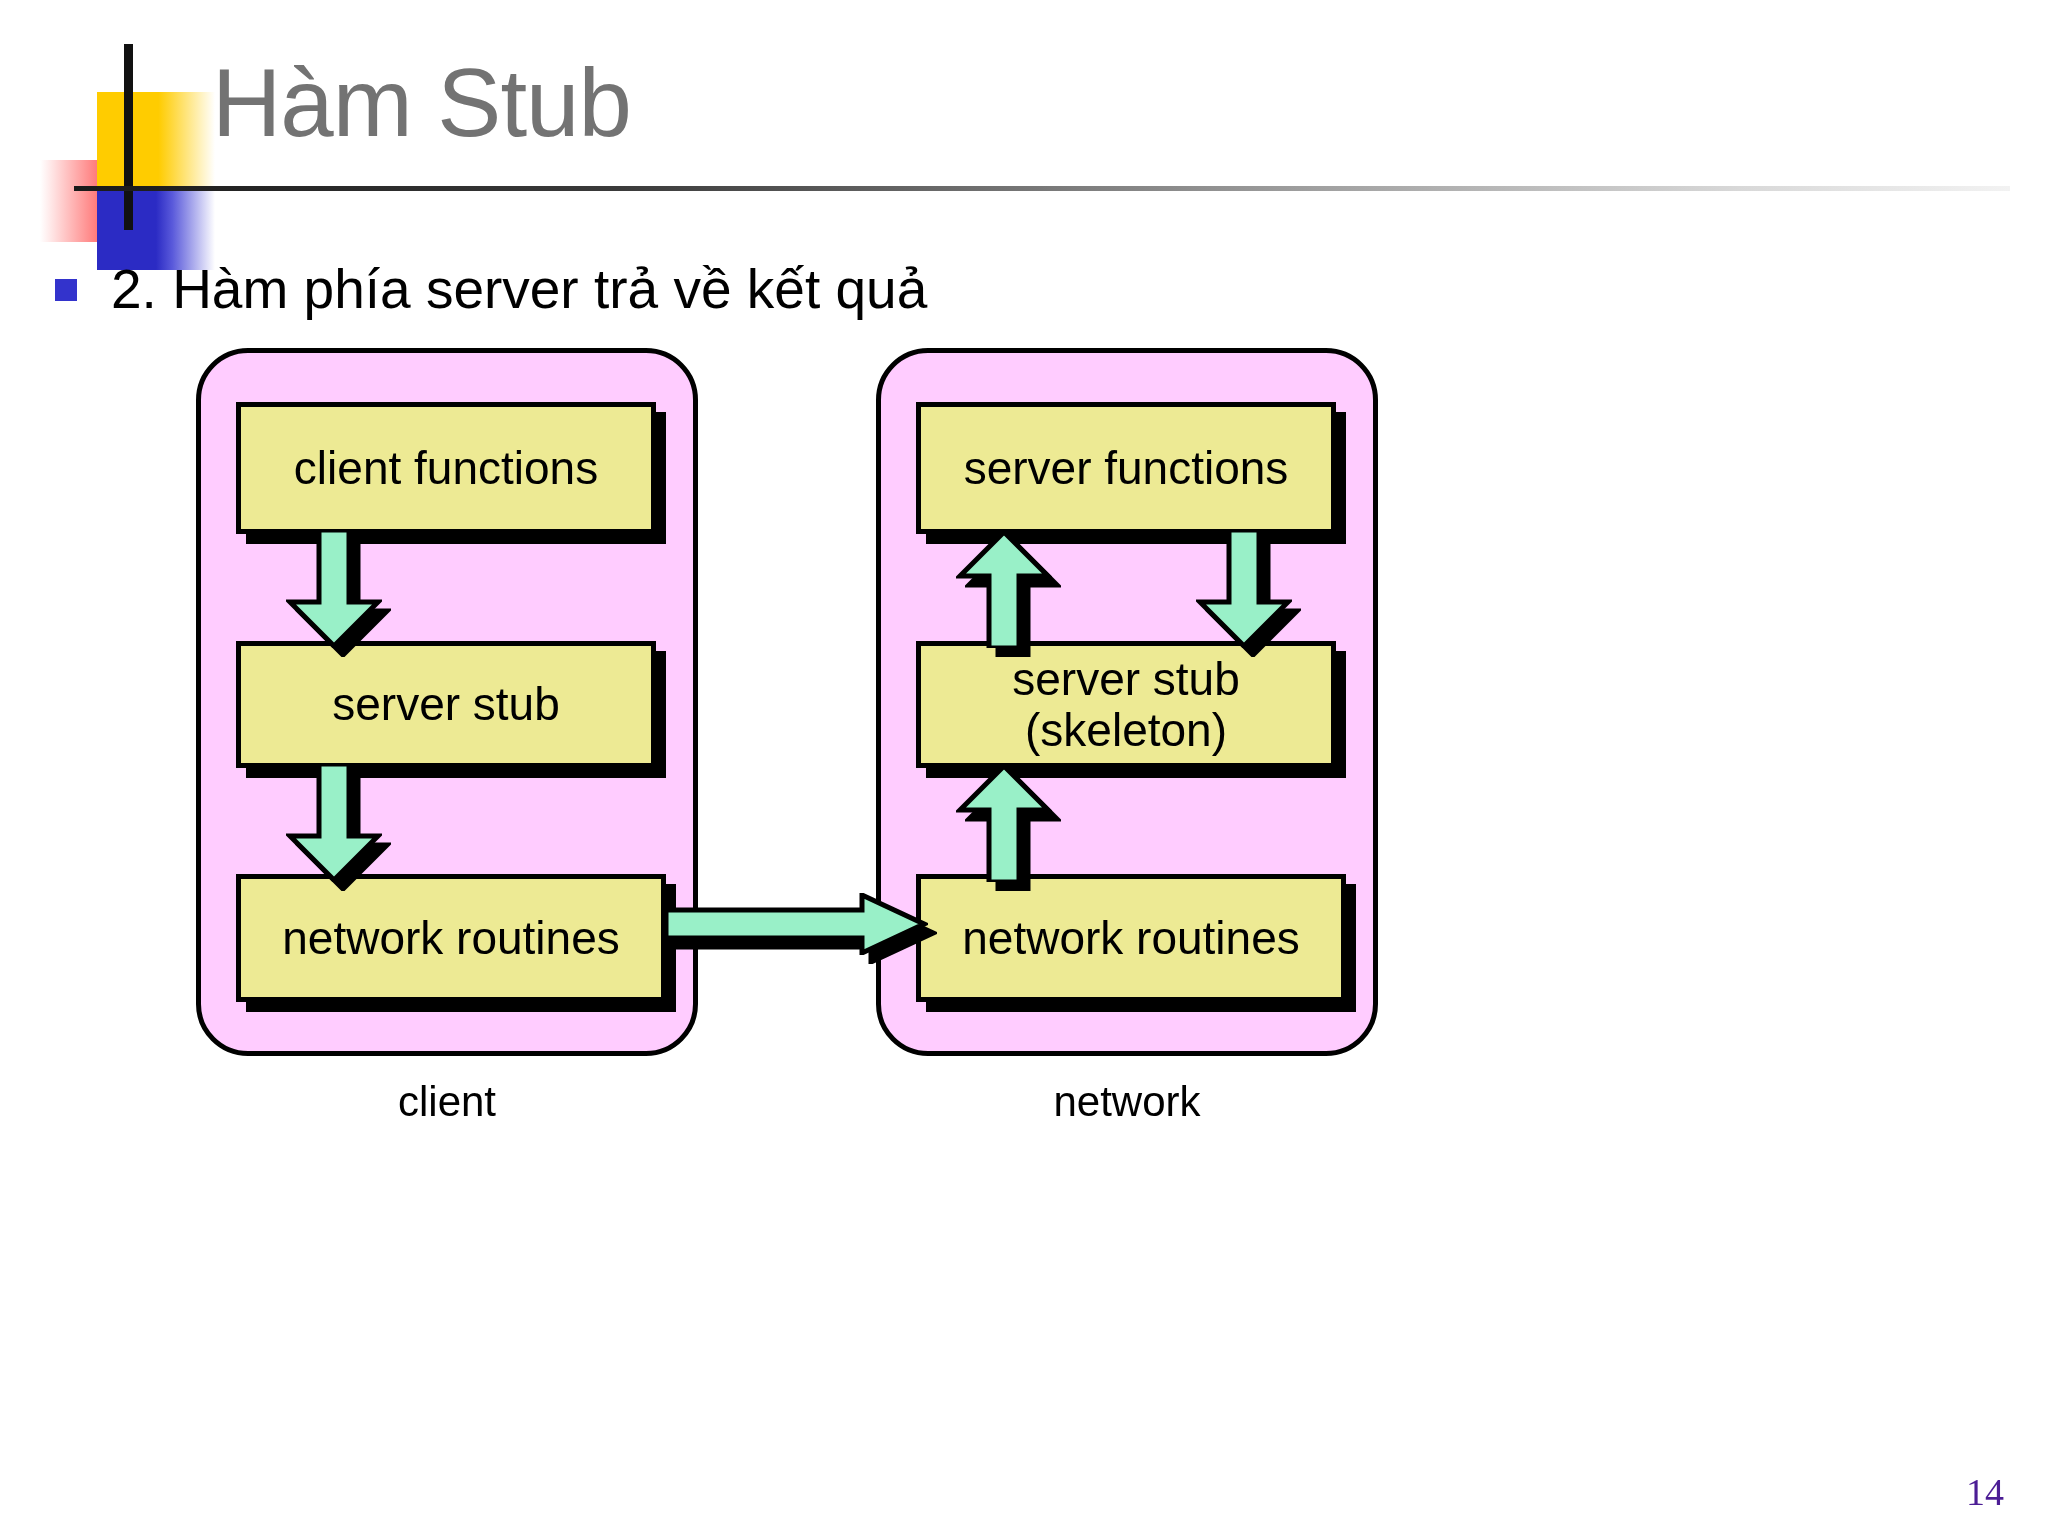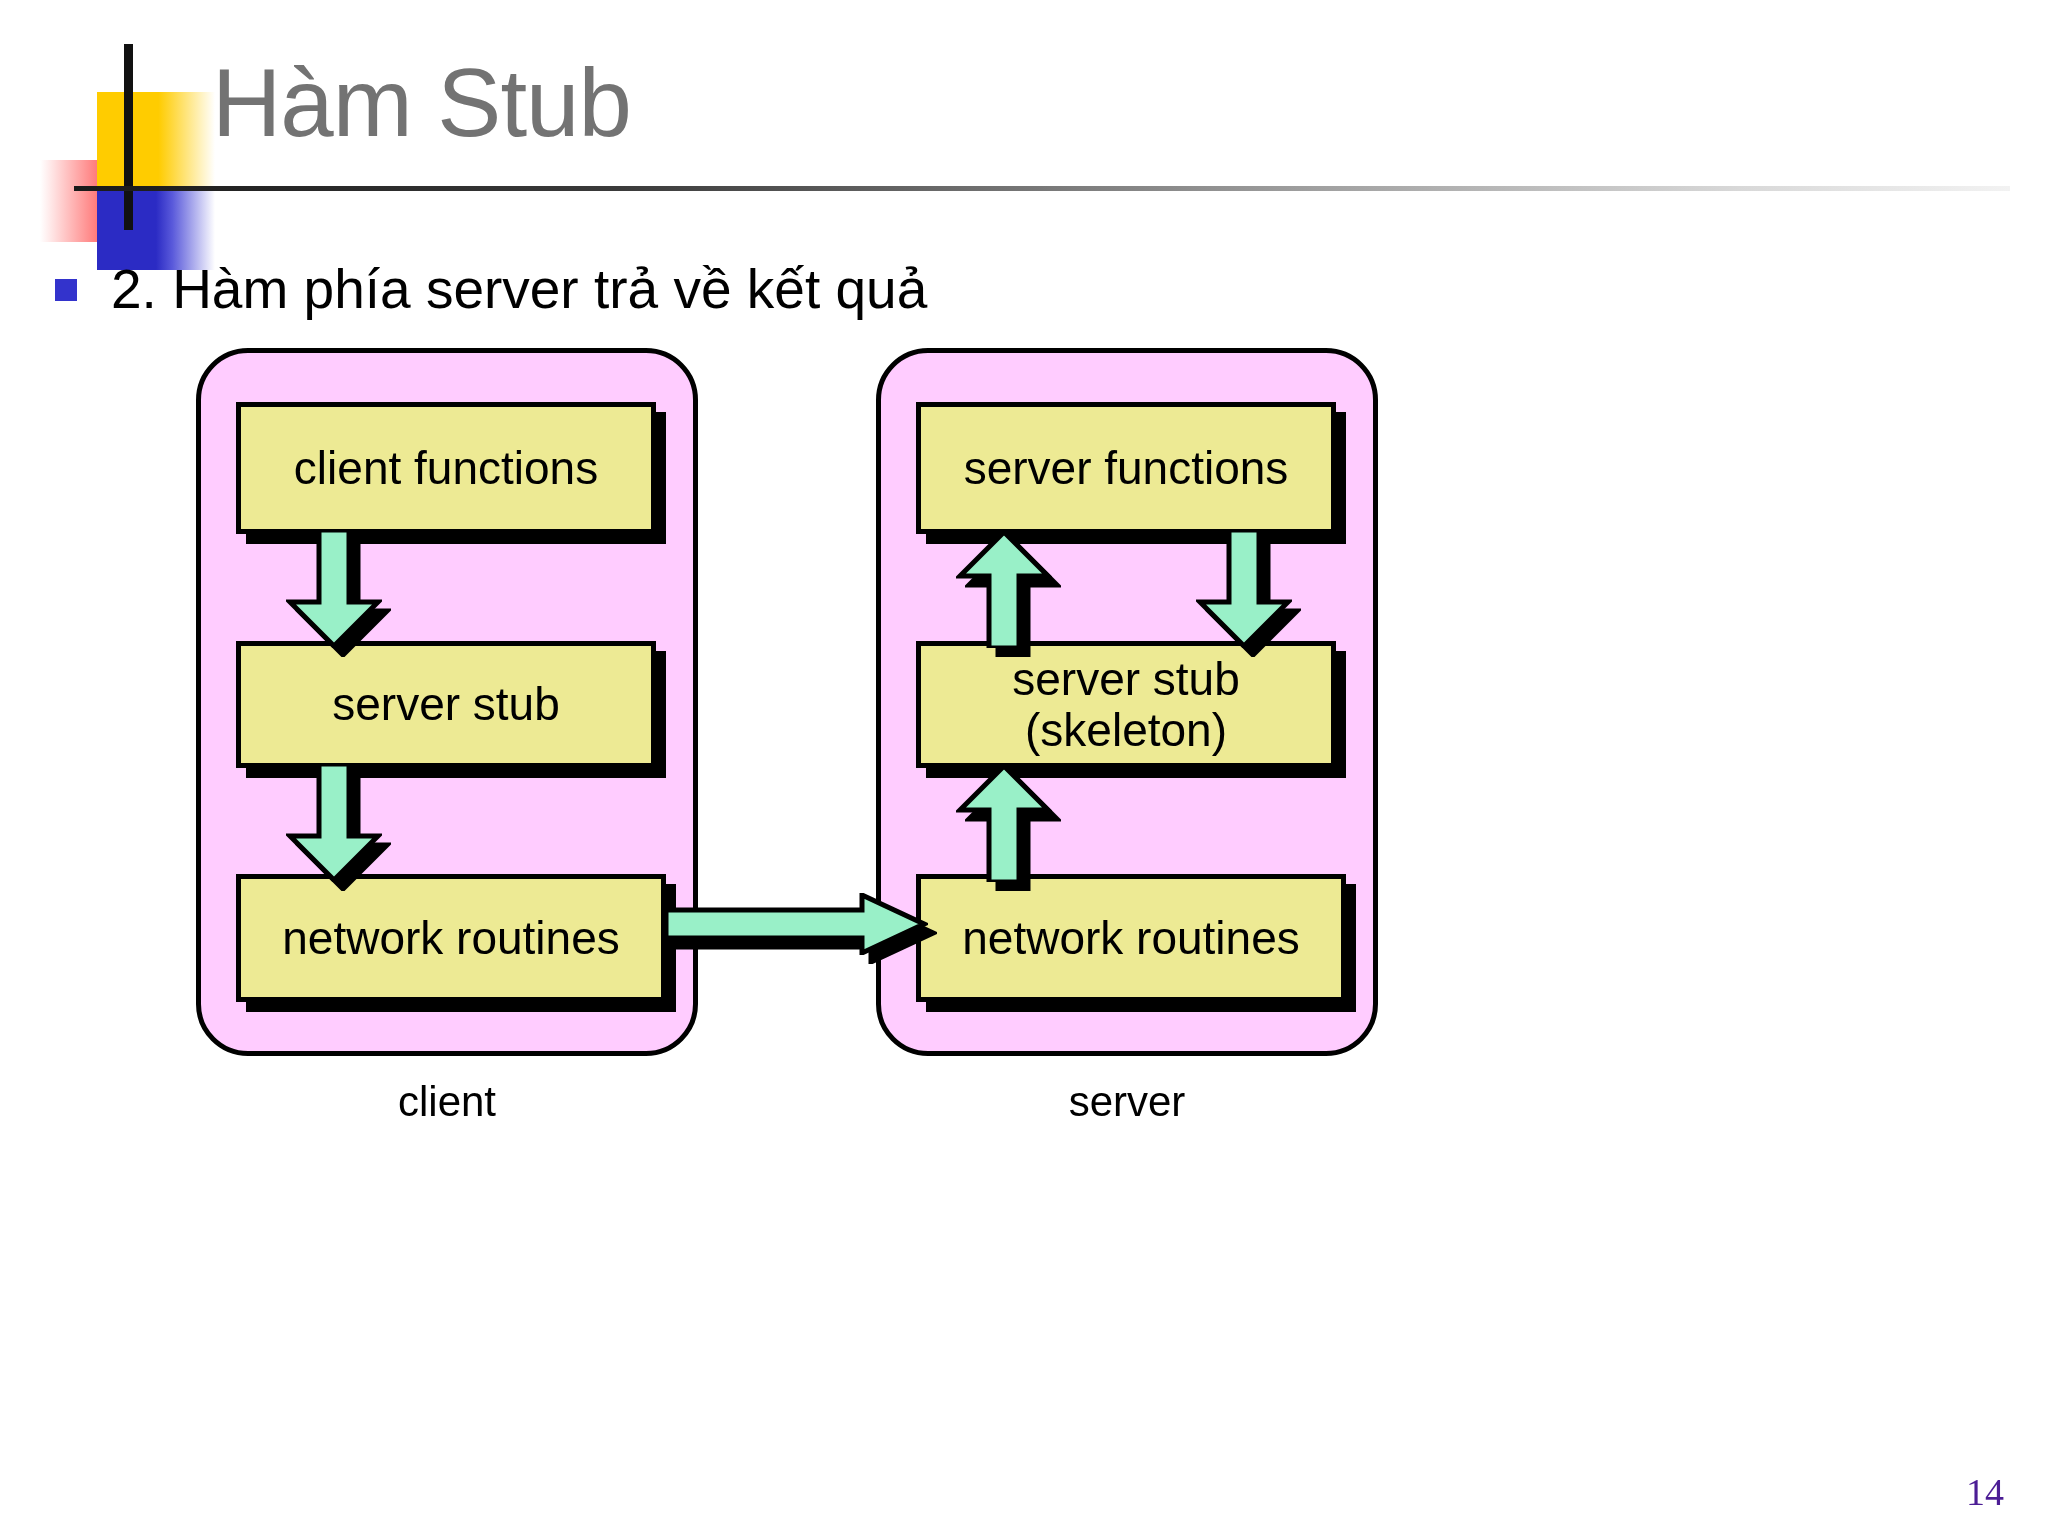--- a/index.html
+++ b/index.html
@@ -217,16 +217,16 @@
 
   <svg class="arrow" id="arrow-s-up2" viewBox="0 0 96 118">
     <polygon points="48,2 92,46 63,46 63,118 33,118 33,46 4,46" fill="#99F0C8" stroke="#000000" stroke-width="5" stroke-linejoin="miter"></polygon>
   </svg>
 
   <svg class="arrow" id="arrow-net" viewBox="0 0 262 62">
     <polygon points="0,17 196,17 196,2 258,31 196,60 196,45 0,45" fill="#99F0C8" stroke="#000000" stroke-width="5" stroke-linejoin="miter"></polygon>
   </svg>
 
   <div class="caption" id="caption-client">client</div>
-  <div class="caption" id="caption-server">server</div>
+  <div class="caption" id="caption-server">network</div>
 </div>
 
 <div id="page-number">14</div>
 
 </body></html>

